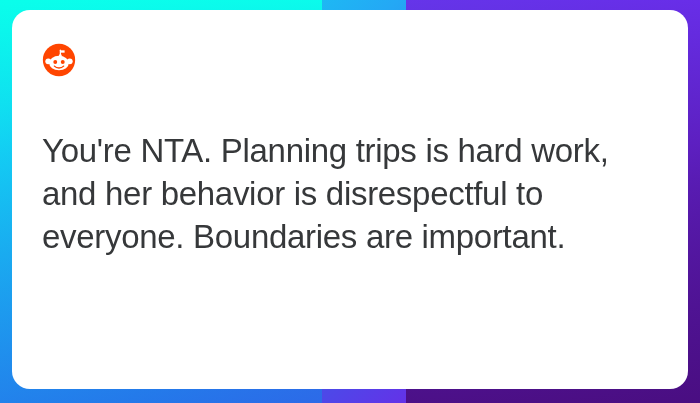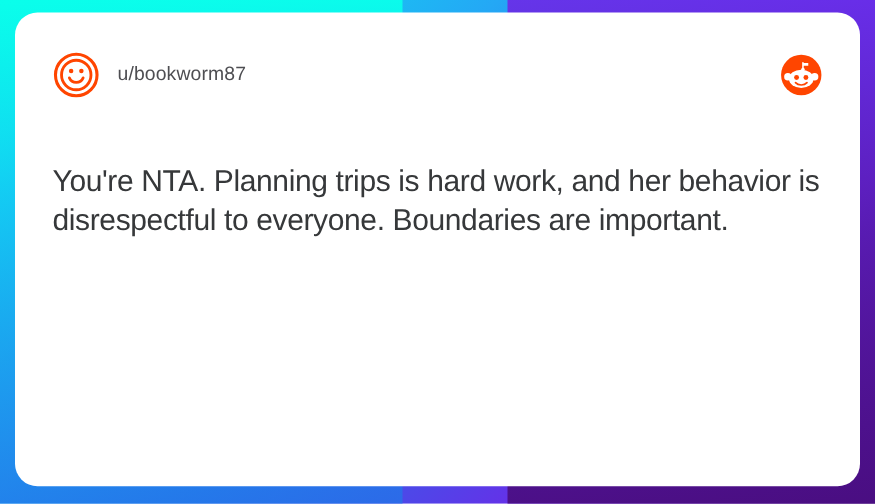--- a/index.html
+++ b/index.html
@@ -93,52 +93,40 @@
   }
   #reddit-logo {
     width: 34px;
     height: 34px;
     display: block;
   }
 
   
   #comment-body {
     margin-top: 48px;
-    font-size: 24px;
+    font-size: 33px;
     line-height: 1.30;
     color: #36383A;
     letter-spacing: -0.3px;
     max-width: 618px;
     font-family: "Liberation Sans", sans-serif;
   }
 </style>
 </head>
 <body>
 
 <div id="screenshot">
 
   <div id="bg-tint-left"></div>
   <div id="bg-tint-right"></div>
 
   <div id="card">
 
     <div id="card-header">
 
-      <div id="author-block">
-
-        <svg id="avatar" viewBox="0 0 40 40" aria-hidden="true">
-          <circle cx="20" cy="20" r="17.5" fill="none" stroke="#FF4500" stroke-width="2.6"></circle>
-          <circle cx="20" cy="20" r="12.4" fill="none" stroke="#FF4500" stroke-width="2.4"></circle>
-          <circle cx="15.7" cy="16.6" r="1.9" fill="#FF4500"></circle>
-          <circle cx="24.3" cy="16.6" r="1.9" fill="#FF4500"></circle>
-          <path d="M14.2 22.4 A6.3 6.3 0 0 0 25.8 22.4" fill="none" stroke="#FF4500" stroke-width="2.3" stroke-linecap="round"></path>
-        </svg>
-
-        <span id="username">u/bookworm87</span>
-      </div>
 
       <svg id="reddit-logo" viewBox="0 0 40 40" aria-hidden="true">
         <circle cx="20" cy="20" r="19" fill="#FF4500"></circle>
 
         <path d="M21.6 14.6 L21.6 8.4" stroke="#FFFFFF" stroke-width="1.5" fill="none" stroke-linecap="round"></path>
         <path d="M21.6 8.6 L26.6 8.6 L26.6 11.4 L21.6 11.4 Z" fill="#FFFFFF"></path>
         <circle cx="21.6" cy="14.9" r="1.7" fill="#FFFFFF"></circle>
 
         <ellipse cx="20" cy="23.6" rx="11.6" ry="8.6" fill="#FFFFFF"></ellipse>
 

